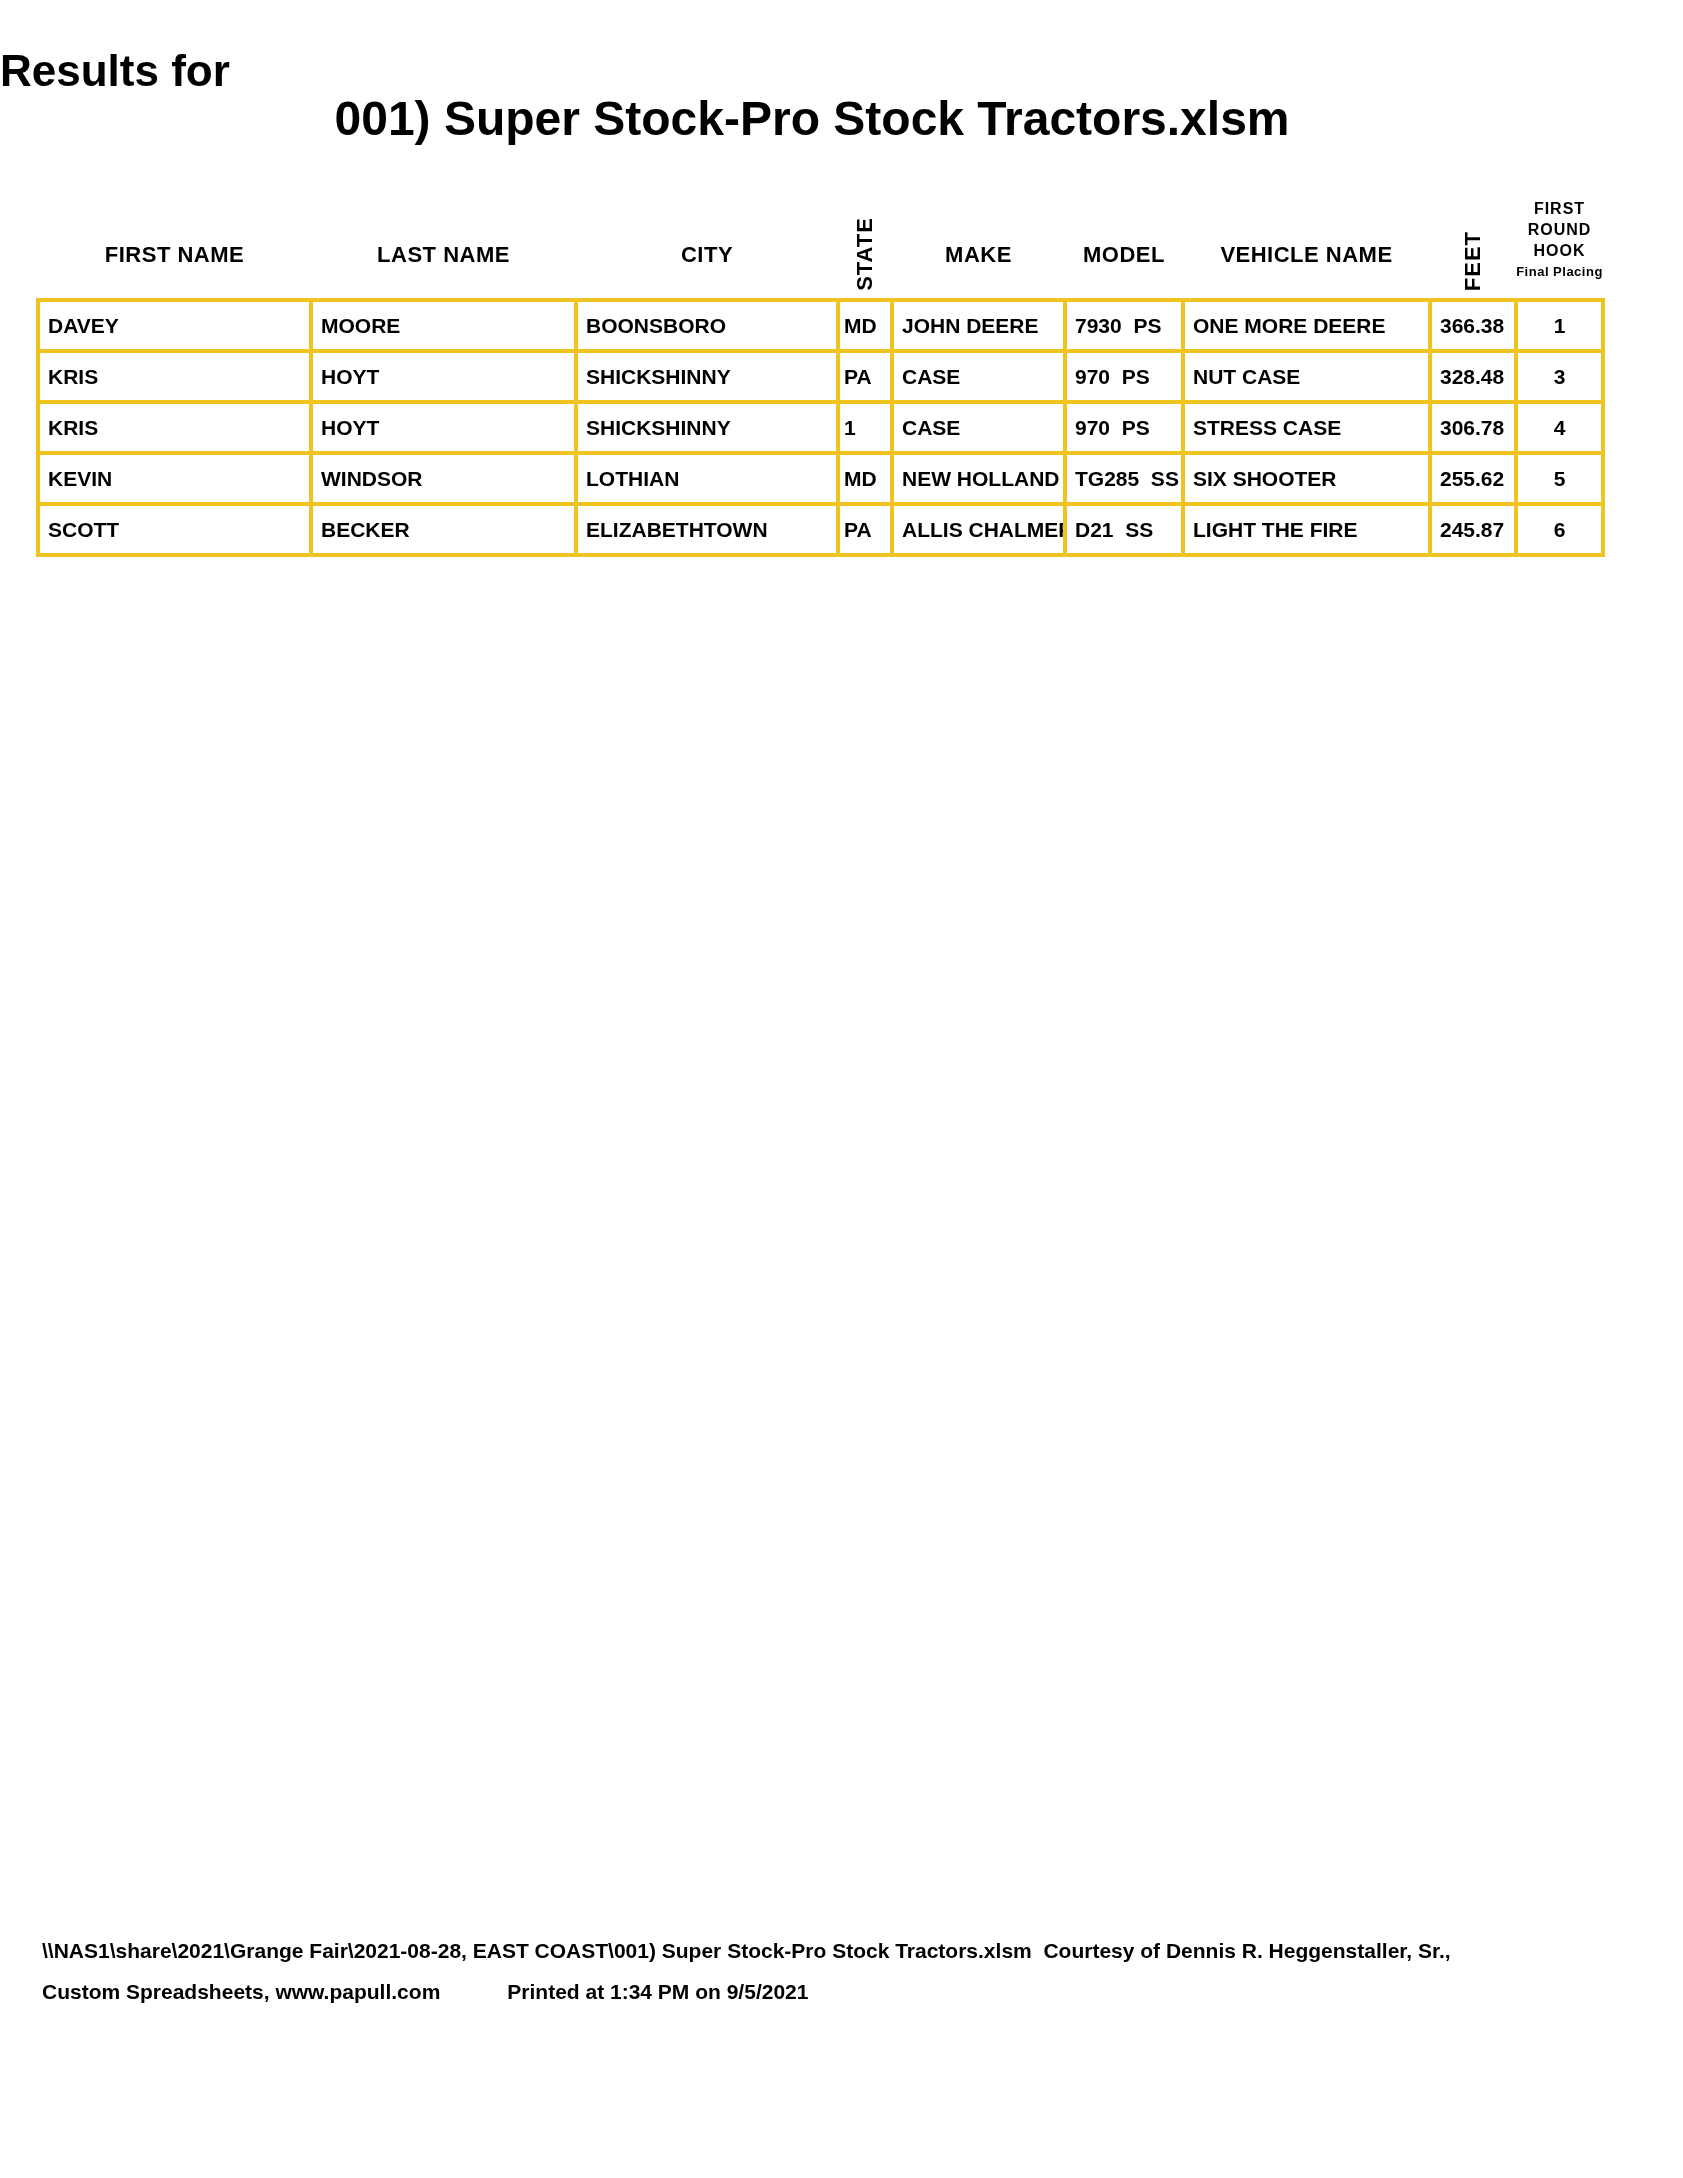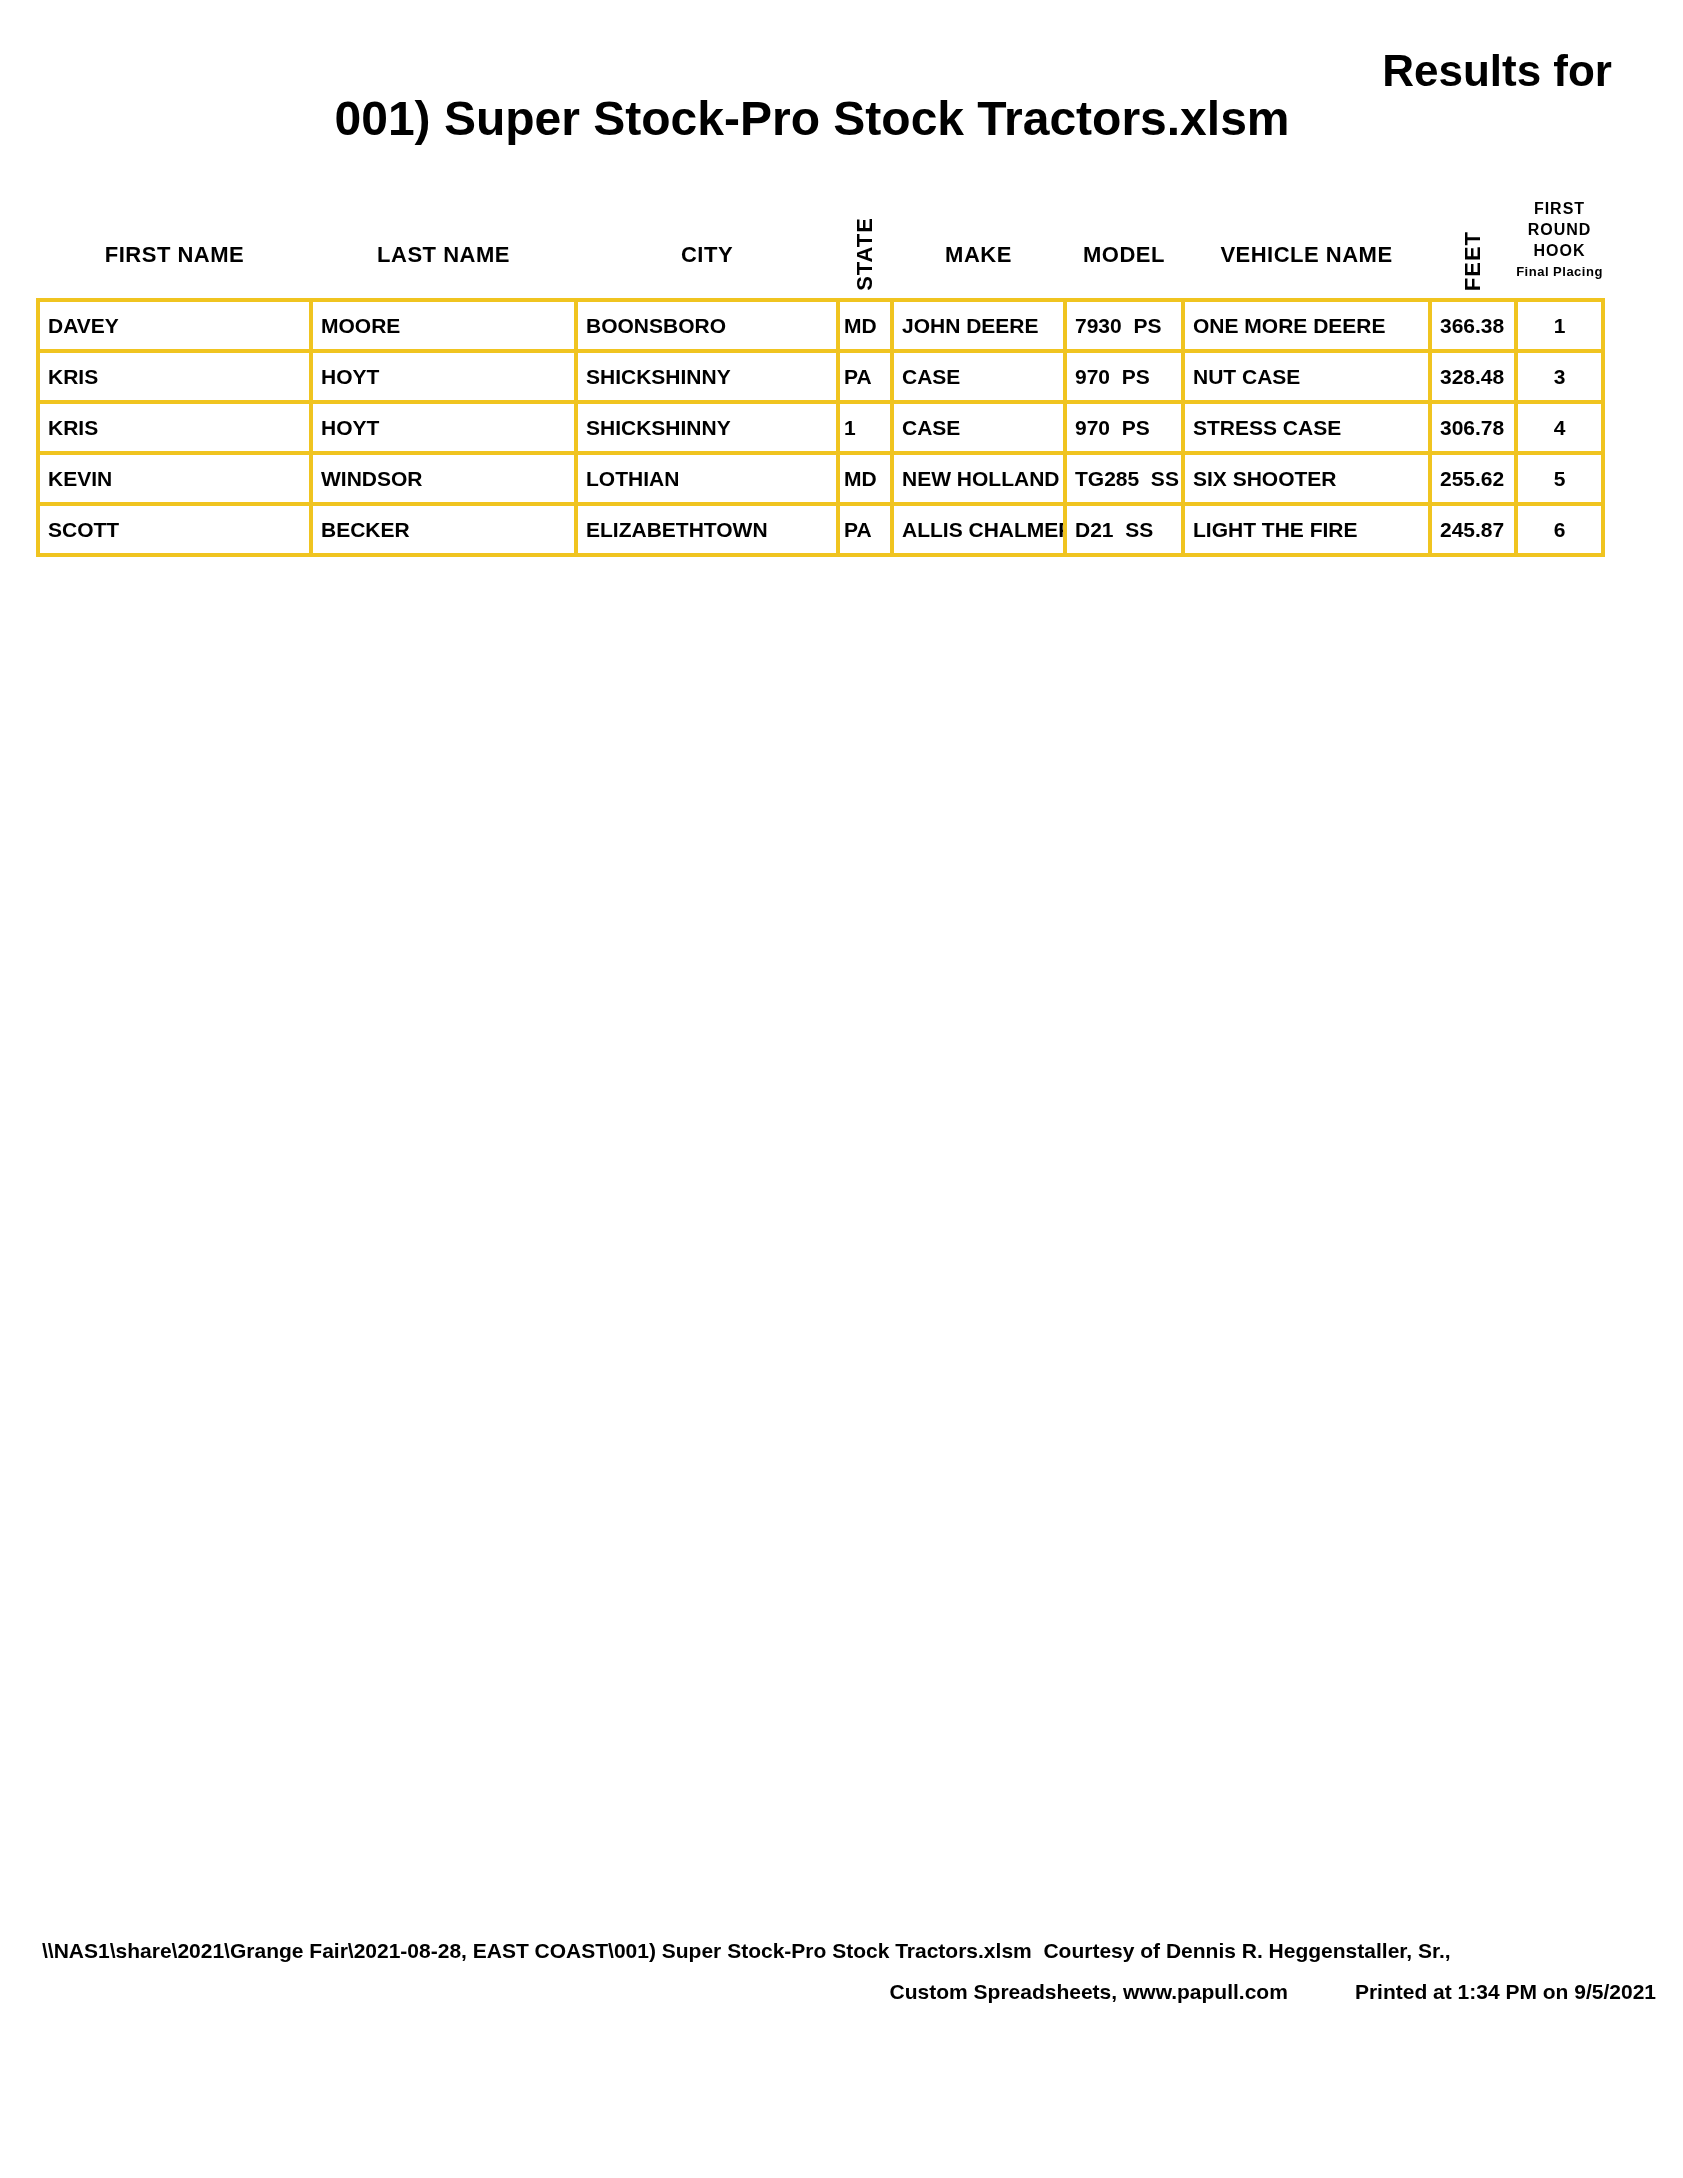--- a/index.html
+++ b/index.html
@@ -1,20 +1,20 @@
 <!DOCTYPE html>
 <html style="--border-color: #F0C420;"><head>
 <meta charset="utf-8">
 <style>
   * { margin:0; padding:0; box-sizing:border-box; }
   html,body { background:#ffffff; }
   body { font-family:"Liberation Sans", sans-serif; color:#000; }
   .page { position:relative; width:1683px; height:2178px; background:#ffffff; overflow:hidden; }
 
-  .title1 { position:absolute; top:46px; left:0; width:1612px; text-align:right;
+  .title1 { position:absolute; top:46px; left:0; width:1612px; text-align:left;
             font-size:44px; font-weight:bold; }
   .title2 { position:absolute; top:91px; left:0; width:1624px; text-align:center;
             font-size:48px; font-weight:bold; }
 
   table.results { position:absolute; left:36px; top:198px; width:1566px;
                   border-collapse:collapse; table-layout:fixed; }
   thead tr { height:86px; }
   thead th { border:none; vertical-align:bottom; font-weight:bold; background:#fff; }
   .h-text { font-size:22px; text-align:center; padding-bottom:30px; letter-spacing:0.5px; }
   .h-rot  { text-align:center; padding-bottom:3px; }
@@ -27,21 +27,21 @@
   tbody td { border:4px solid var(--border-color, #F0C420); height:51px;
              font-size:21px; font-weight:bold; vertical-align:middle;
              padding:0 4px 0 8px; white-space:pre; overflow:hidden; }
   td.c-state   { padding-left:4px; }
   td.c-feet    { text-align:right; padding-right:12px; }
   td.c-placing { text-align:center; padding-left:0; padding-right:0; }
 
   .footer { position:absolute; left:42px; top:1939px; width:1614px;
             font-size:21px; font-weight:bold; }
   .footer-line1 { white-space:pre; }
-  .footer-line2 { margin-top:17px; white-space:pre;text-align:right; }
+  .footer-line2 { margin-top:17px; white-space:pre; }
   .footer-line2 .printed { display:inline-block; margin-left:67px; }
 </style>
 </head>
 <body>
 
 <div class="page">
 
   <div class="title1">Results for</div>
   <div class="title2">001) Super Stock-Pro Stock Tractors.xlsm</div>
 

